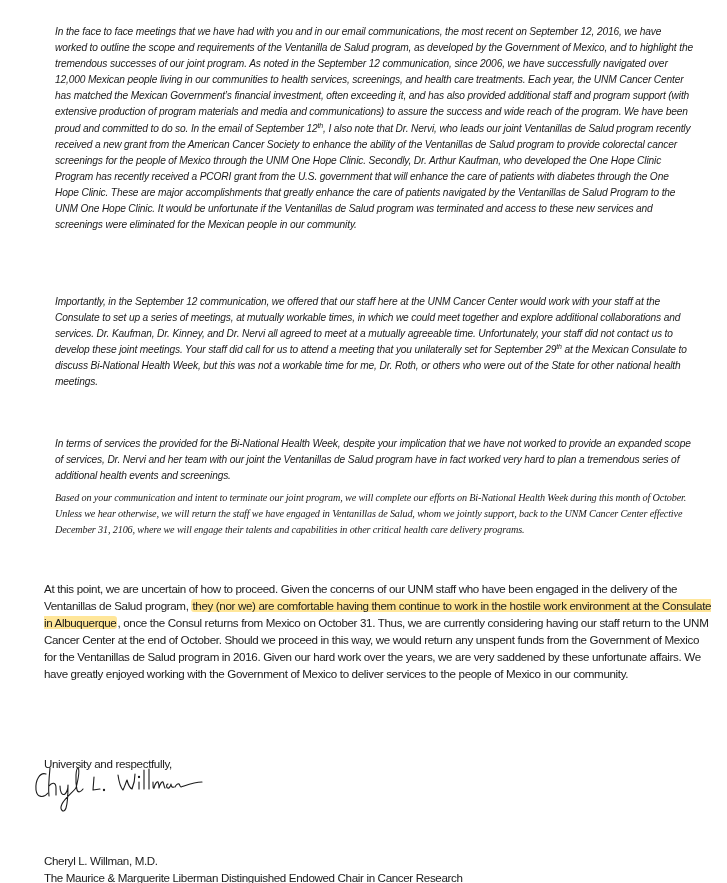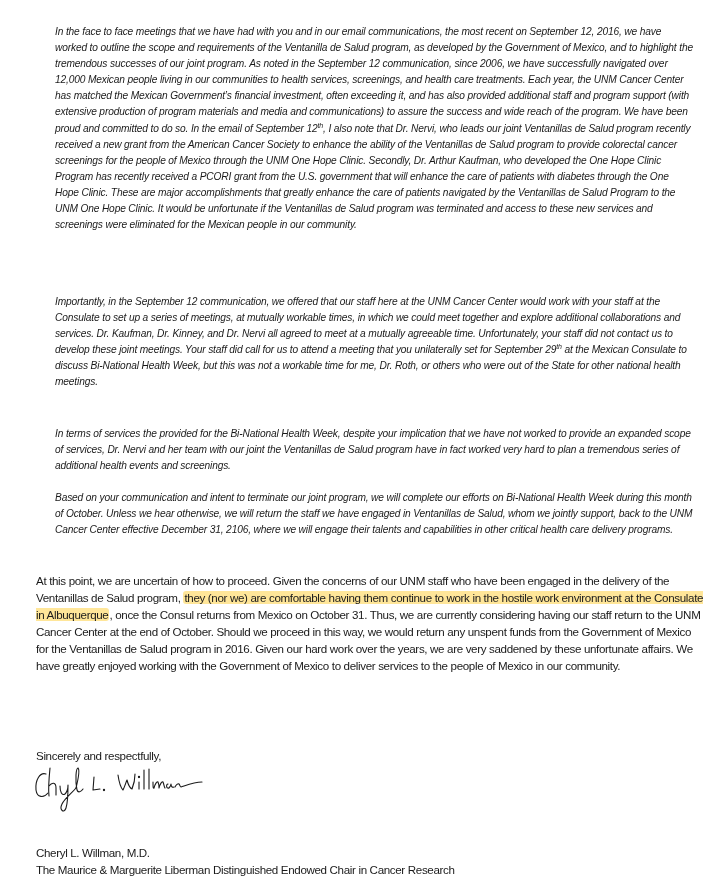--- a/index.html
+++ b/index.html
@@ -6,27 +6,27 @@
     body { width: 727px; height: 883px; position: relative; overflow: hidden; color: #1a1a1a; }
     .page { position: absolute; left: 0; top: 0; width: 727px; height: 883px; }
     .quote {
       position: absolute; left: 55px; width: 640px;
       font-family: "Liberation Sans", sans-serif; font-style: italic;
       font-size: 10.2px; line-height: 16.1px; letter-spacing: -0.15px;
       color: #1a1a1a; margin: 0; text-align: left;
     }
     #q1 { top: 24px; }
     #q2 { top: 294px; }
-    #q3 { top: 426px; }
-    #q4 { top: 490px; }
+    #q3 { top: 436px; }
+    #q4 { top: 490px; font-family: Liberation Serif, serif; }
     .body-text {
       position: absolute; left: 32px; width: 670px;
       font-family: "Liberation Sans", sans-serif; font-style: normal;
       font-size: 11.6px; line-height: 17.1px; letter-spacing: -0.35px;
-      color: #1a1a1a; margin: 4px;
+      color: #1a1a1a; margin: 12px;
     }
     #p5 { top: 568px; }
     .hl { background: #ffe699; border-radius: 3px; padding: 0 1px; }
     sup { font-size: 7px; line-height: 0; }
     #closing { top: 743px; }
     #signature { position: absolute; left: 32px; top: 760px; width: 190px; height: 52px; }
     #sig-block { top: 840px; }
     .sig-line { display: block; }
   </style>
 </head>
@@ -37,21 +37,21 @@
   <p class="quote" id="q1"><span>In the face to face meetings that we have had with you and in our email communications, the most recent on September 12, 2016, we have worked to outline the scope and requirements of the Ventanilla de Salud program, as developed by the Government of Mexico, and to highlight the tremendous successes of our joint program. As noted in the September 12 communication, since 2006, we have successfully navigated over 12,000 Mexican people living in our communities to health services, screenings, and health care treatments. Each year, the UNM Cancer Center has matched the Mexican Government’s financial investment, often exceeding it, and has also provided additional staff and program support (with extensive production of program materials and media and communications) to assure the success and wide reach of the program. We have been proud and committed to do so. In the email of September 12</span><sup>th</sup><span>, I also note that Dr. Nervi, who leads our joint Ventanillas de Salud program recently received a new grant from the American Cancer Society to enhance the ability of the Ventanillas de Salud program to provide colorectal cancer screenings for the people of Mexico through the UNM One Hope Clinic. Secondly, Dr. Arthur Kaufman, who developed the One Hope Clinic Program has recently received a PCORI grant from the U.S. government that will enhance the care of patients with diabetes through the One Hope Clinic. These are major accomplishments that greatly enhance the care of patients navigated by the Ventanillas de Salud Program to the UNM One Hope Clinic. It would be unfortunate if the Ventanillas de Salud program was terminated and access to these new services and screenings were eliminated for the Mexican people in our community.</span></p>
 
   <p class="quote" id="q2"><span>Importantly, in the September 12 communication, we offered that our staff here at the UNM Cancer Center would work with your staff at the Consulate to set up a series of meetings, at mutually workable times, in which we could meet together and explore additional collaborations and services. Dr. Kaufman, Dr. Kinney, and Dr. Nervi all agreed to meet at a mutually agreeable time. Unfortunately, your staff did not contact us to develop these joint meetings. Your staff did call for us to attend a meeting that you unilaterally set for September 29</span><sup>th</sup><span> at the Mexican Consulate to discuss Bi-National Health Week, but this was not a workable time for me, Dr. Roth, or others who were out of the State for other national health meetings.</span></p>
 
   <p class="quote" id="q3"><span>In terms of services the provided for the Bi-National Health Week, despite your implication that we have not worked to provide an expanded scope of services, Dr. Nervi and her team with our joint the Ventanillas de Salud program have in fact worked very hard to plan a tremendous series of additional health events and screenings.</span></p>
 
   <p class="quote" id="q4"><span>Based on your communication and intent to terminate our joint program, we will complete our efforts on Bi-National Health Week during this month of October. Unless we hear otherwise, we will return the staff we have engaged in Ventanillas de Salud, whom we jointly support, back to the UNM Cancer Center effective December 31, 2106, where we will engage their talents and capabilities in other critical health care delivery programs.</span></p>
 
   <p class="body-text" id="p5"><span>At this point, we are uncertain of how to proceed. Given the concerns of our UNM staff who have been engaged in the delivery of the Ventanillas de Salud program, </span><span class="hl" style="background: rgb(255, 230, 153);">they (nor we) are comfortable having them continue to work in the hostile work environment at the Consulate in Albuquerque</span><span>, once the Consul returns from Mexico on October 31. Thus, we are currently considering having our staff return to the UNM Cancer Center at the end of October. Should we proceed in this way, we would return any unspent funds from the Government of Mexico for the Ventanillas de Salud program in 2016. Given our hard work over the years, we are very saddened by these unfortunate affairs. We have greatly enjoyed working with the Government of Mexico to deliver services to the people of Mexico in our community.</span></p>
 
-  <p class="body-text" id="closing">Sincerely and respectfully,</p>
+  <p class="body-text" id="closing">University and respectfully,</p>
 
   <svg id="signature" viewBox="0 0 190 52" xmlns="http://www.w3.org/2000/svg">
     <g fill="none" stroke="#1a1a1a" stroke-width="1.1" stroke-linecap="round" stroke-linejoin="round">
       <path d="M14 14 C8 12 3 20 4 30 C5 38 12 38 16 33"></path>
       <path d="M18 8 C17 18 16 28 17 36 M17 26 C20 22 24 22 24 28 L24 35"></path>
       <path d="M28 26 C28 32 30 36 33 34 C35 32 36 28 36 25 C36 34 36 42 34 48 C32 54 27 50 30 44 C33 38 40 33 44 28"></path>
       <path d="M44 28 C46 20 48 10 46 8 C44 8 43 20 45 30 C46 33 49 32 51 29"></path>
       <path d="M62 17 L61 30 L68 29"></path>
       <circle cx="72" cy="30" r="0.6" fill="#1a1a1a"></circle>
       <path d="M86 15 C87 22 89 28 91 30 C93 26 94 22 95 20 C96 24 98 28 100 29 C102 24 103 18 103 14"></path>

